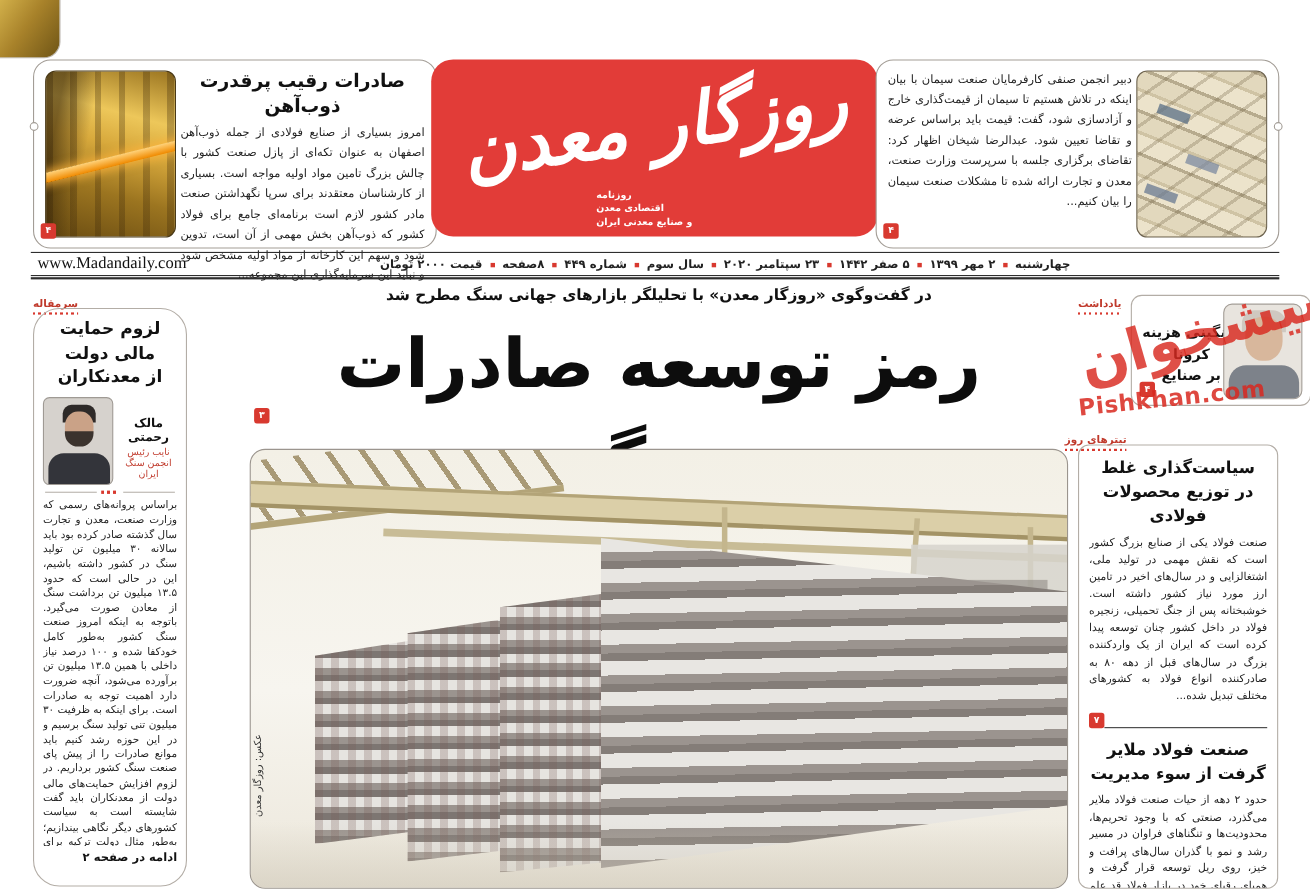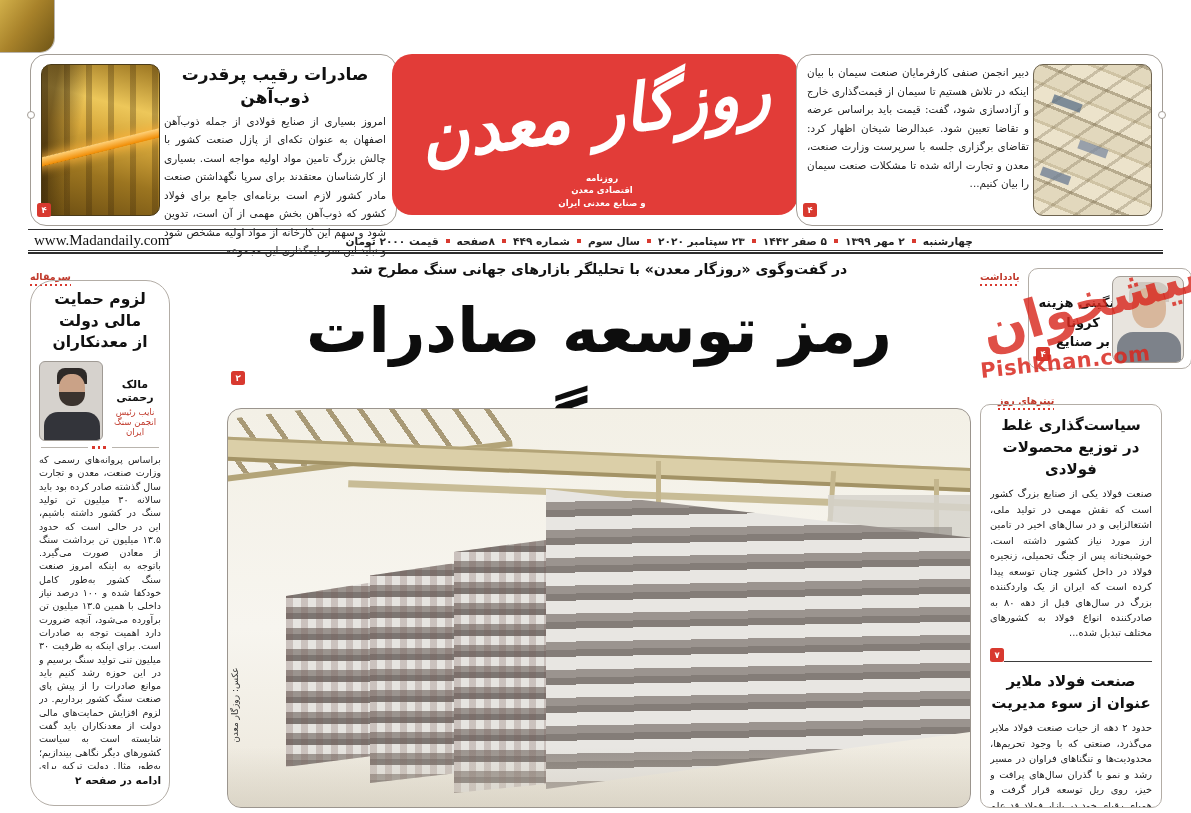--- a/index.html
+++ b/index.html
@@ -47,21 +47,21 @@
   .box-tr .txt { position:absolute; left:10px; top:8px; width:222px; height:156px; }
   .box-tr .ttl { margin-bottom:3px; }
   .box-tr .pref { position:absolute; left:6px; bottom:8px; }
   .box-tr .ring { position:absolute; right:-4px; top:56px; }
 
   
   .mast { left:392px; top:54px; width:406px; height:161px; background:#e23c38; border-radius:20px; overflow:hidden; }
   .mast .logo { position:absolute; left:0; right:0; top:22px; text-align:center; color:#fff;
     font-size:66px; font-weight:bold; font-style:italic; transform:rotate(-8deg); letter-spacing:-2px; }
   .mast .tag { position:absolute; left:150px; top:118px; width:120px; color:#fff; font-size:8.6px;
-    line-height:1.45; text-align:center; font-weight:bold; }
+    line-height:1.45; text-align:left; font-weight:bold; }
 
   
   .dateline { left:28px; top:229px; width:1135px; height:22px;
     border-top:1.5px solid #2e2e2e; border-bottom:1px solid #2e2e2e; }
   .dateline::after { content:""; position:absolute; left:0; right:0; bottom:-4px; border-bottom:2px solid #2e2e2e; }
   .site { position:absolute; left:6px; top:2px; direction:ltr; font-family:"Liberation Serif", serif;
     font-size:15px; color:#111; }
   .ditems { position:absolute; right:190px; top:5px; display:flex; align-items:center; gap:7px;
     font-size:10.6px; font-weight:bold; color:#222; white-space:nowrap; }
   .sq { width:4px; height:4px; background:#d8392f; flex:0 0 auto; }
@@ -138,21 +138,21 @@
     background:#e8e4de; overflow:hidden; }
   .avatar2 .hair { position:absolute; left:16px; top:5px; width:40px; height:20px; background:#cfc8c0; border-radius:12px 12px 0 0; }
   .avatar2 .face { position:absolute; left:19px; top:11px; width:34px; height:40px; background:#d8b79c; border-radius:45%; }
   .avatar2 .suit { position:absolute; left:4px; bottom:-2px; width:64px; height:32px; background:#7d828a; border-radius:16px 16px 0 0; }
   .note-box .pref { position:absolute; left:7px; bottom:7px; }
   .wmark { left:960px; top:262px; width:215px; height:140px; pointer-events:none; z-index:6; }
   .wm-fa { position:absolute; left:18px; top:10px; font-size:52px; font-weight:bold; color:rgba(216,40,30,.82);
     transform:rotate(-16deg); white-space:nowrap; }
   .wm-en { position:absolute; left:20px; top:88px; font-size:21px; font-weight:bold; color:rgba(216,40,30,.85);
     transform:rotate(-6deg); direction:ltr; letter-spacing:.5px; }
-  .sb-hdr2 { left:998px; top:384px; width:182px; }
+  .sb-hdr2 { left:968px; top:384px; width:182px; }
   .sb-box { left:980px; top:404px; width:182px; height:404px; border:1.2px solid #b3ada6; border-radius:10px;
     padding:10px 9px 4px; overflow:hidden; }
   .sb-art .attl { font-size:15px; font-weight:bold; text-align:center; line-height:1.45; color:#111; }
   .sb-art .abdy { font-size:9.8px; line-height:1.58; text-align:justify; color:#222; margin-top:6px; overflow:hidden; }
   .foot { display:flex; direction:ltr; align-items:flex-end; margin:7px 0 9px; }
   .foot .rule { flex:1; border-bottom:1.5px solid #3d3d3d; }
   .pre { white-space:pre-line; }
 </style>
 </head>
 <body>
@@ -296,19 +296,19 @@
       <div class="attl pre">سیاست‌گذاری غلط
 در توزیع محصولات فولادی</div>
       <div class="abdy">صنعت فولاد یکی از صنایع بزرگ کشور است که نقش مهمی در تولید ملی، اشتغالزایی و در سال‌های اخیر در تامین ارز مورد نیاز کشور داشته است. خوشبختانه پس از جنگ تحمیلی، زنجیره فولاد در داخل کشور چنان توسعه پیدا کرده است که ایران از یک واردکننده بزرگ در سال‌های قبل از دهه ۸۰ به صادرکننده انواع فولاد به کشورهای مختلف تبدیل شده...</div>
       <div class="foot">
         <div class="pref">۷</div>
         <div class="rule"></div>
       </div>
     </div>
     <div class="sb-art">
       <div class="attl pre">صنعت فولاد ملایر
-عنوان از سوء مدیریت</div>
+گرفت از سوء مدیریت</div>
       <div class="abdy">حدود ۲ دهه از حیات صنعت فولاد ملایر می‌گذرد، صنعتی که با وجود تحریم‌ها، محدودیت‌ها و تنگناهای فراوان در مسیر رشد و نمو با گذران سال‌های پرافت و خیز، روی ریل توسعه قرار گرفت و همپای رقبای خود در بازار فولاد قد علم کرد، اما حالا این غول آهنی از برخی سوء مدیریت‌ها رنج می‌برد و پیکرش زخمی شده است. از اوایل دهه ۸۰ که آهنگ صنعتی شدن ملایر با فعالیت نخستین...</div>
 
     </div>
   </div>
 
 </div>
 
 </body></html>

